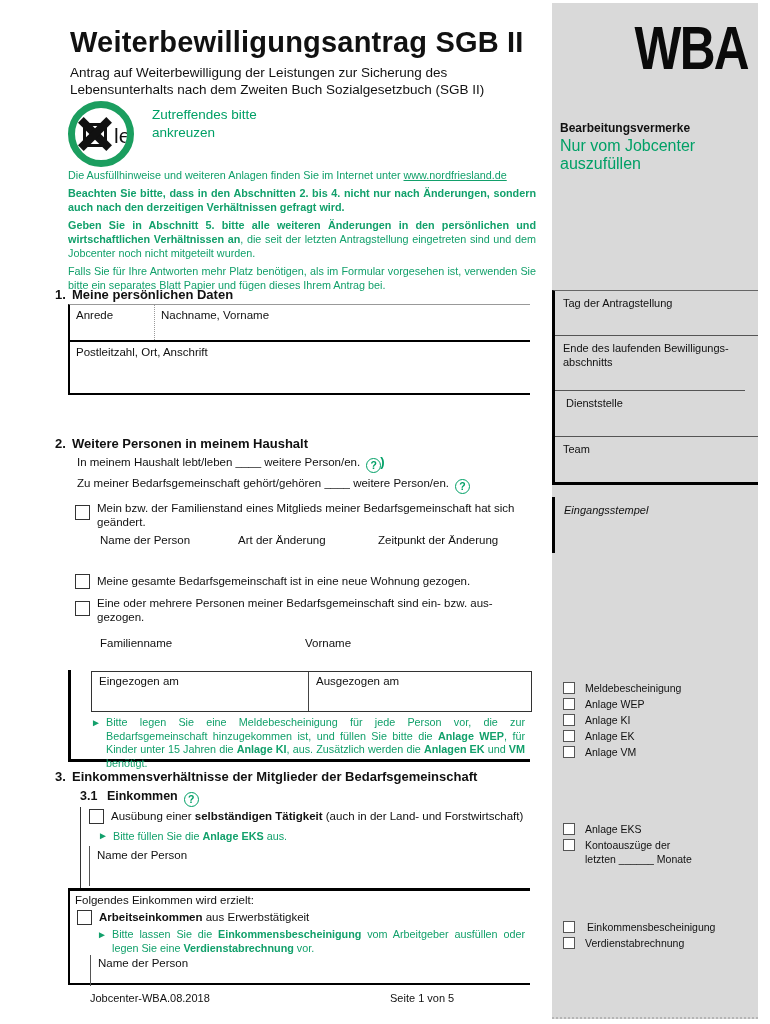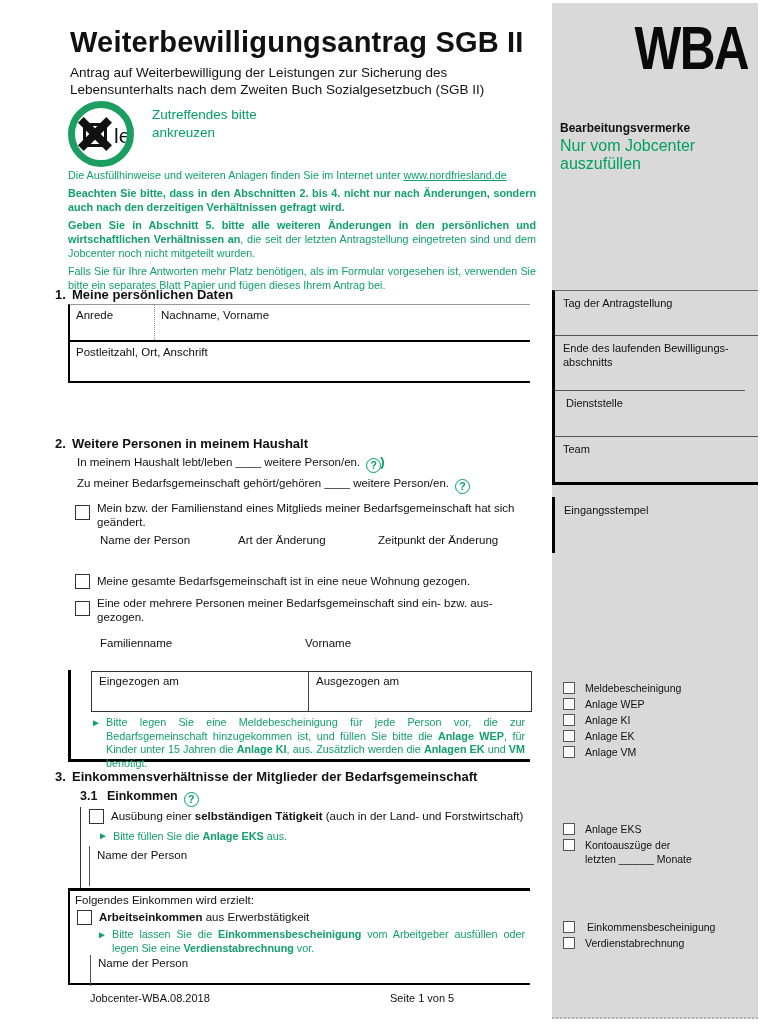--- a/index.html
+++ b/index.html
@@ -83,21 +83,21 @@
   .sidebar { left:552px; top:3px; width:206px; height:1016px; background:#d9d9d9; }
   .sidebar::after { content:""; position:absolute; left:0; right:0; bottom:0; border-bottom:2px dotted #b5b5b5; }
   .sb { position:absolute; }
   .wba { right:10px; top:14px; font-size:62px; font-weight:bold; line-height:1;
     transform:scaleX(0.8); transform-origin:right top; letter-spacing:-2px; color:#0a0a0a; }
   .sb-head { left:8px; top:118px; font-size:12px; font-weight:bold; }
   .sb-sub { left:8px; top:134px; font-size:16px; color:#00A066; }
   .sb-fields { left:0; top:287px; width:206px; border-left:3px solid #000; border-top:1px solid #666; border-bottom:3px solid #000; }
   .sb-row { border-bottom:1px solid #555; font-size:11px; line-height:13.5px; padding:6px 8px; }
   .sb-row:last-child { border-bottom:none; }
-  .sb-stamp { left:0; top:494px; width:206px; height:56px; border-left:3px solid #000; font-size:11px; padding:7px 9px; }
+  .sb-stamp { left:0; top:494px; width:206px; height:56px; border-left:3px solid #000; font-size:11px; padding:7px 9px;font-style:italic; }
   .sb-cbgroup { left:11px; }
   .sb-cbrow { display:flex; align-items:center; height:16px; }
   .sb-cb { width:12px; height:12px; border:1px solid #555; background:#fff; flex:none; }
   .sb-cblabel { font-size:10.5px; margin-left:10px; }
   .sb-indent { font-size:10.5px; margin-left:22px; height:16px; }
   .g1 { top:677px; }
   .g2 { top:818px; }
   .g3 { top:916px; }
 </style>
 </head>
@@ -125,21 +125,21 @@
 
   <div class="abs sec-head" style="top:287px">
     <span class="sec-num">1.</span>
     <span>Meine persönlichen Daten</span>
   </div>
   <div class="abs t1">
     <div class="t1row" style="height:37px">
       <div class="cell dotted-r" style="width:85px">Anrede</div>
       <div class="cell" style="flex:1">Nachname, Vorname</div>
     </div>
-    <div class="t1row" style="height:41px">
+    <div class="t1row" style="height:53px">
       <div class="cell" style="flex:1">Postleitzahl, Ort, Anschrift</div>
     </div>
   </div>
 
   <div class="abs sec-head" style="top:436px">
     <span class="sec-num">2.</span>
     <span>Weitere Personen in meinem Haushalt</span>
   </div>
   <div class="abs line" style="left:77px; top:454px">
     <span>In meinem Haushalt lebt/leben  ____ weitere Person/en.</span><span class="qicon">?</span><span class="qarc">)</span>

